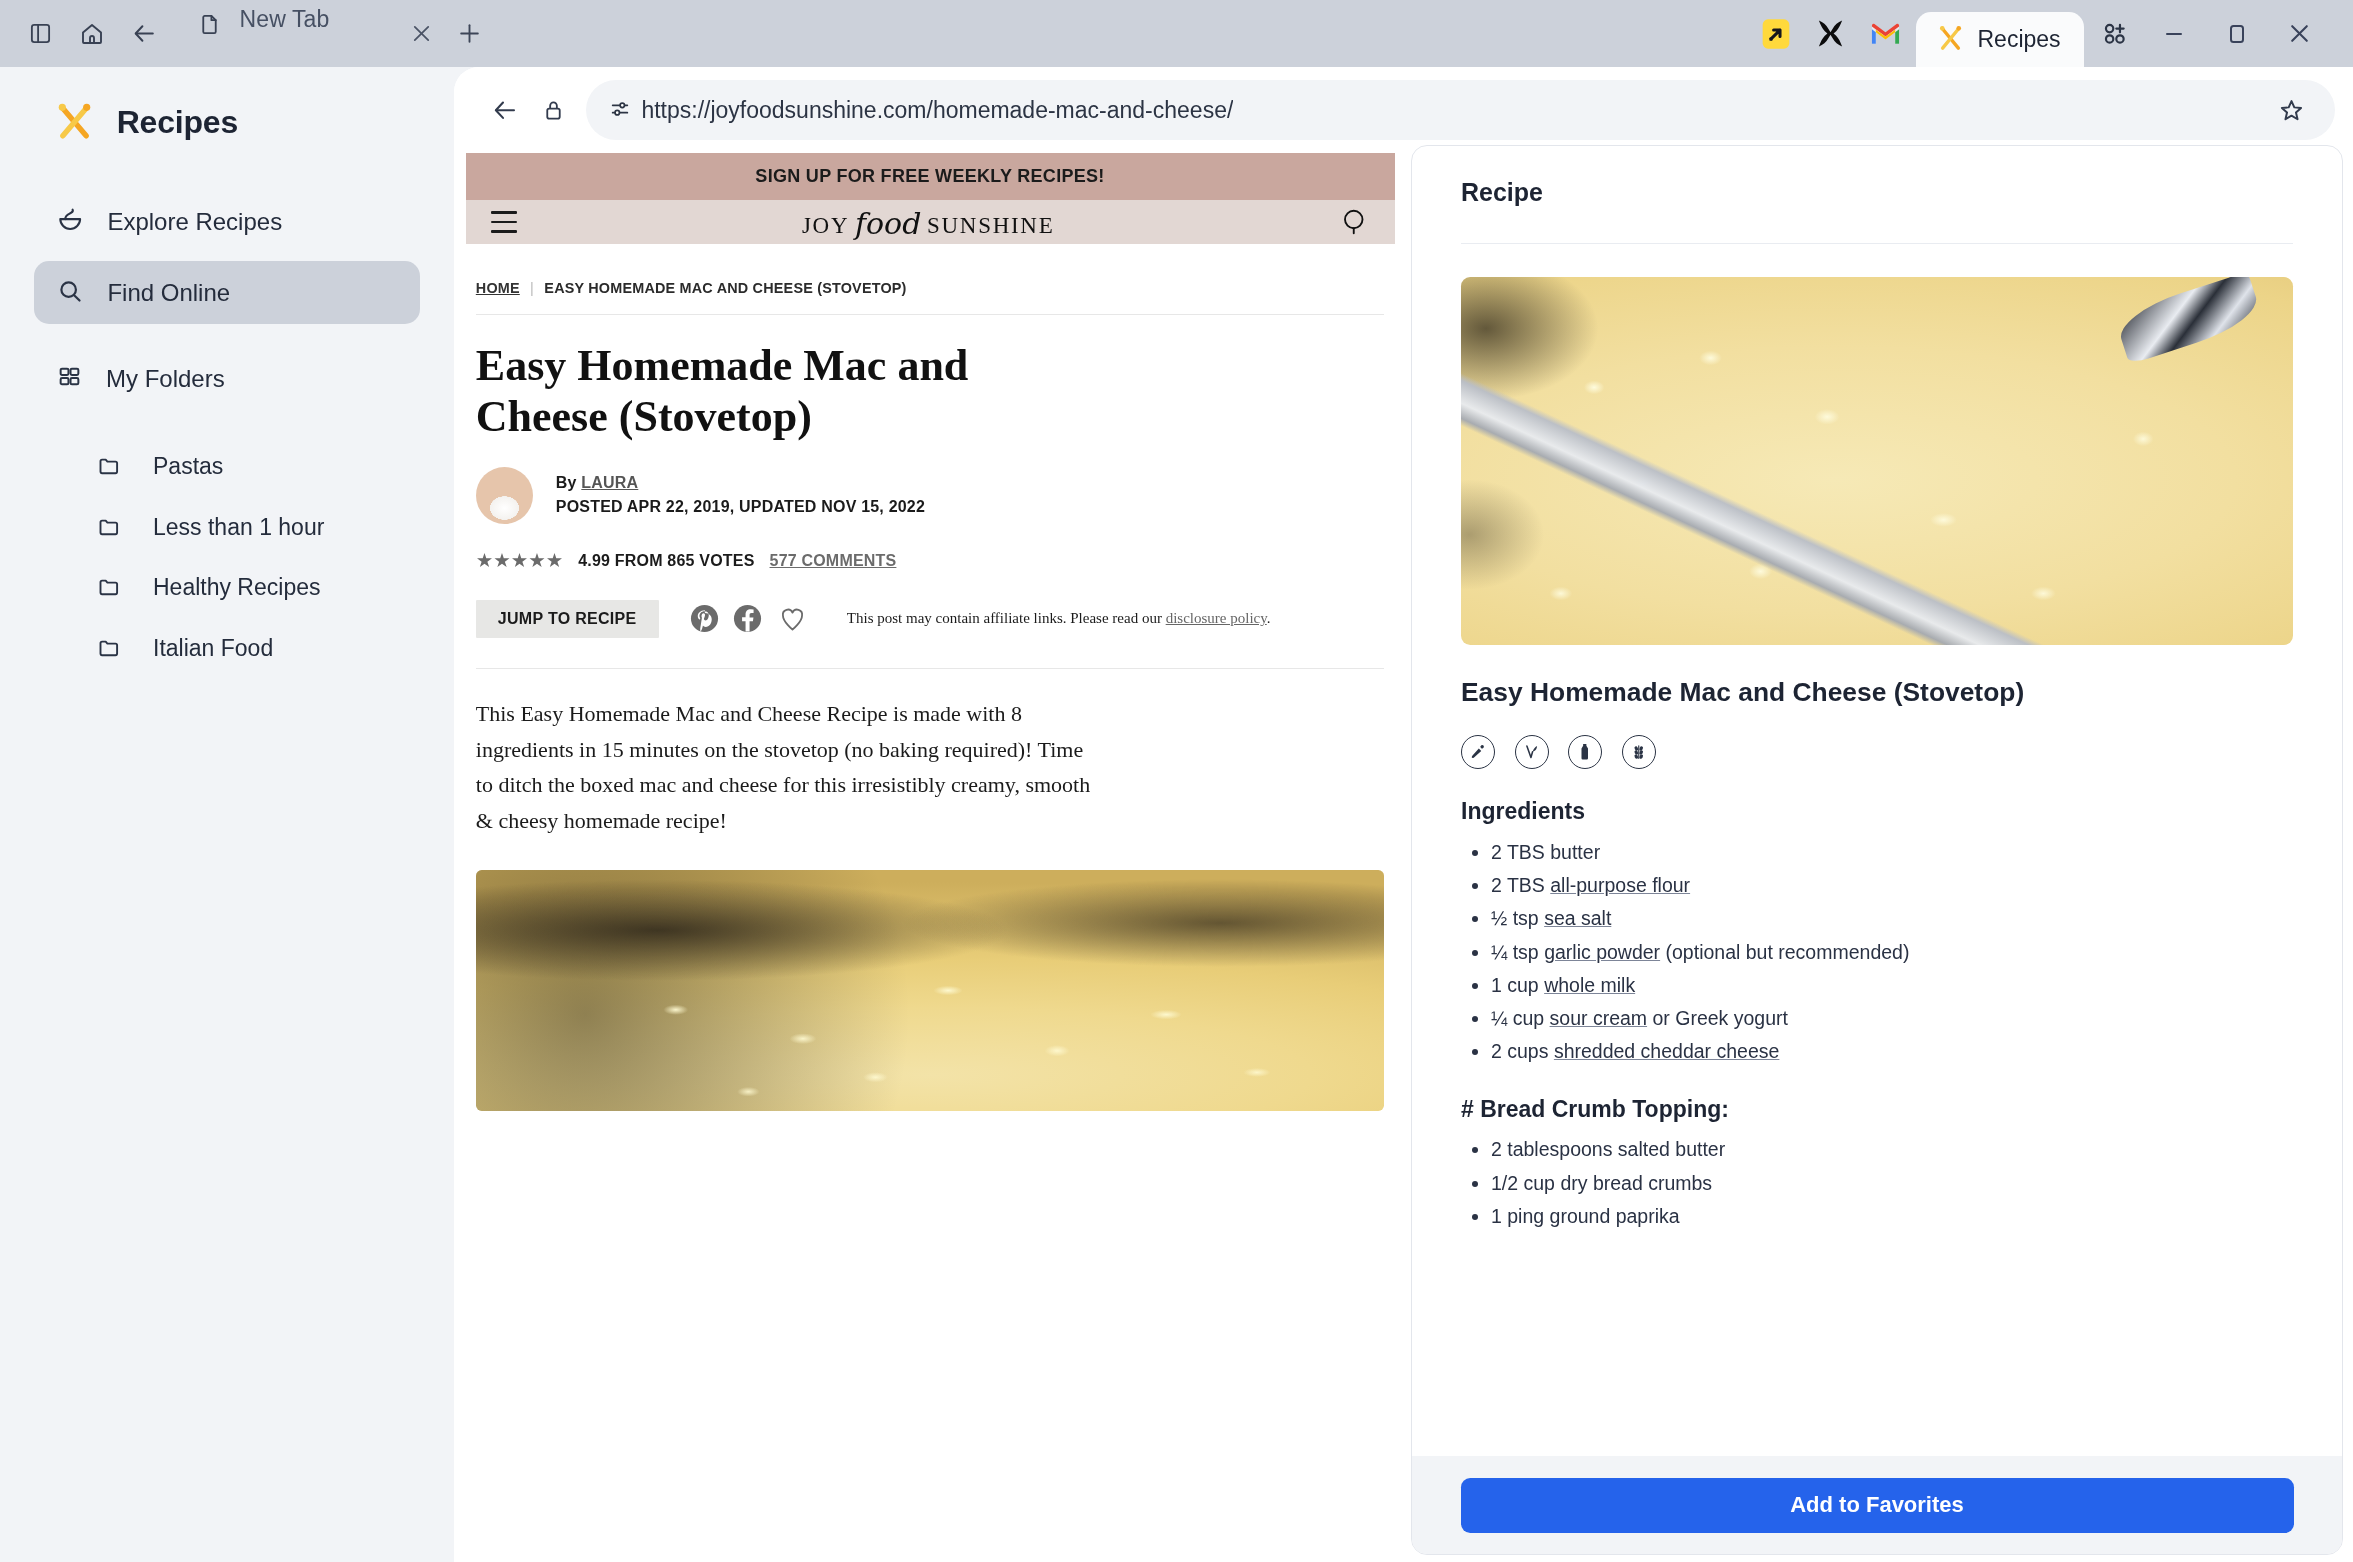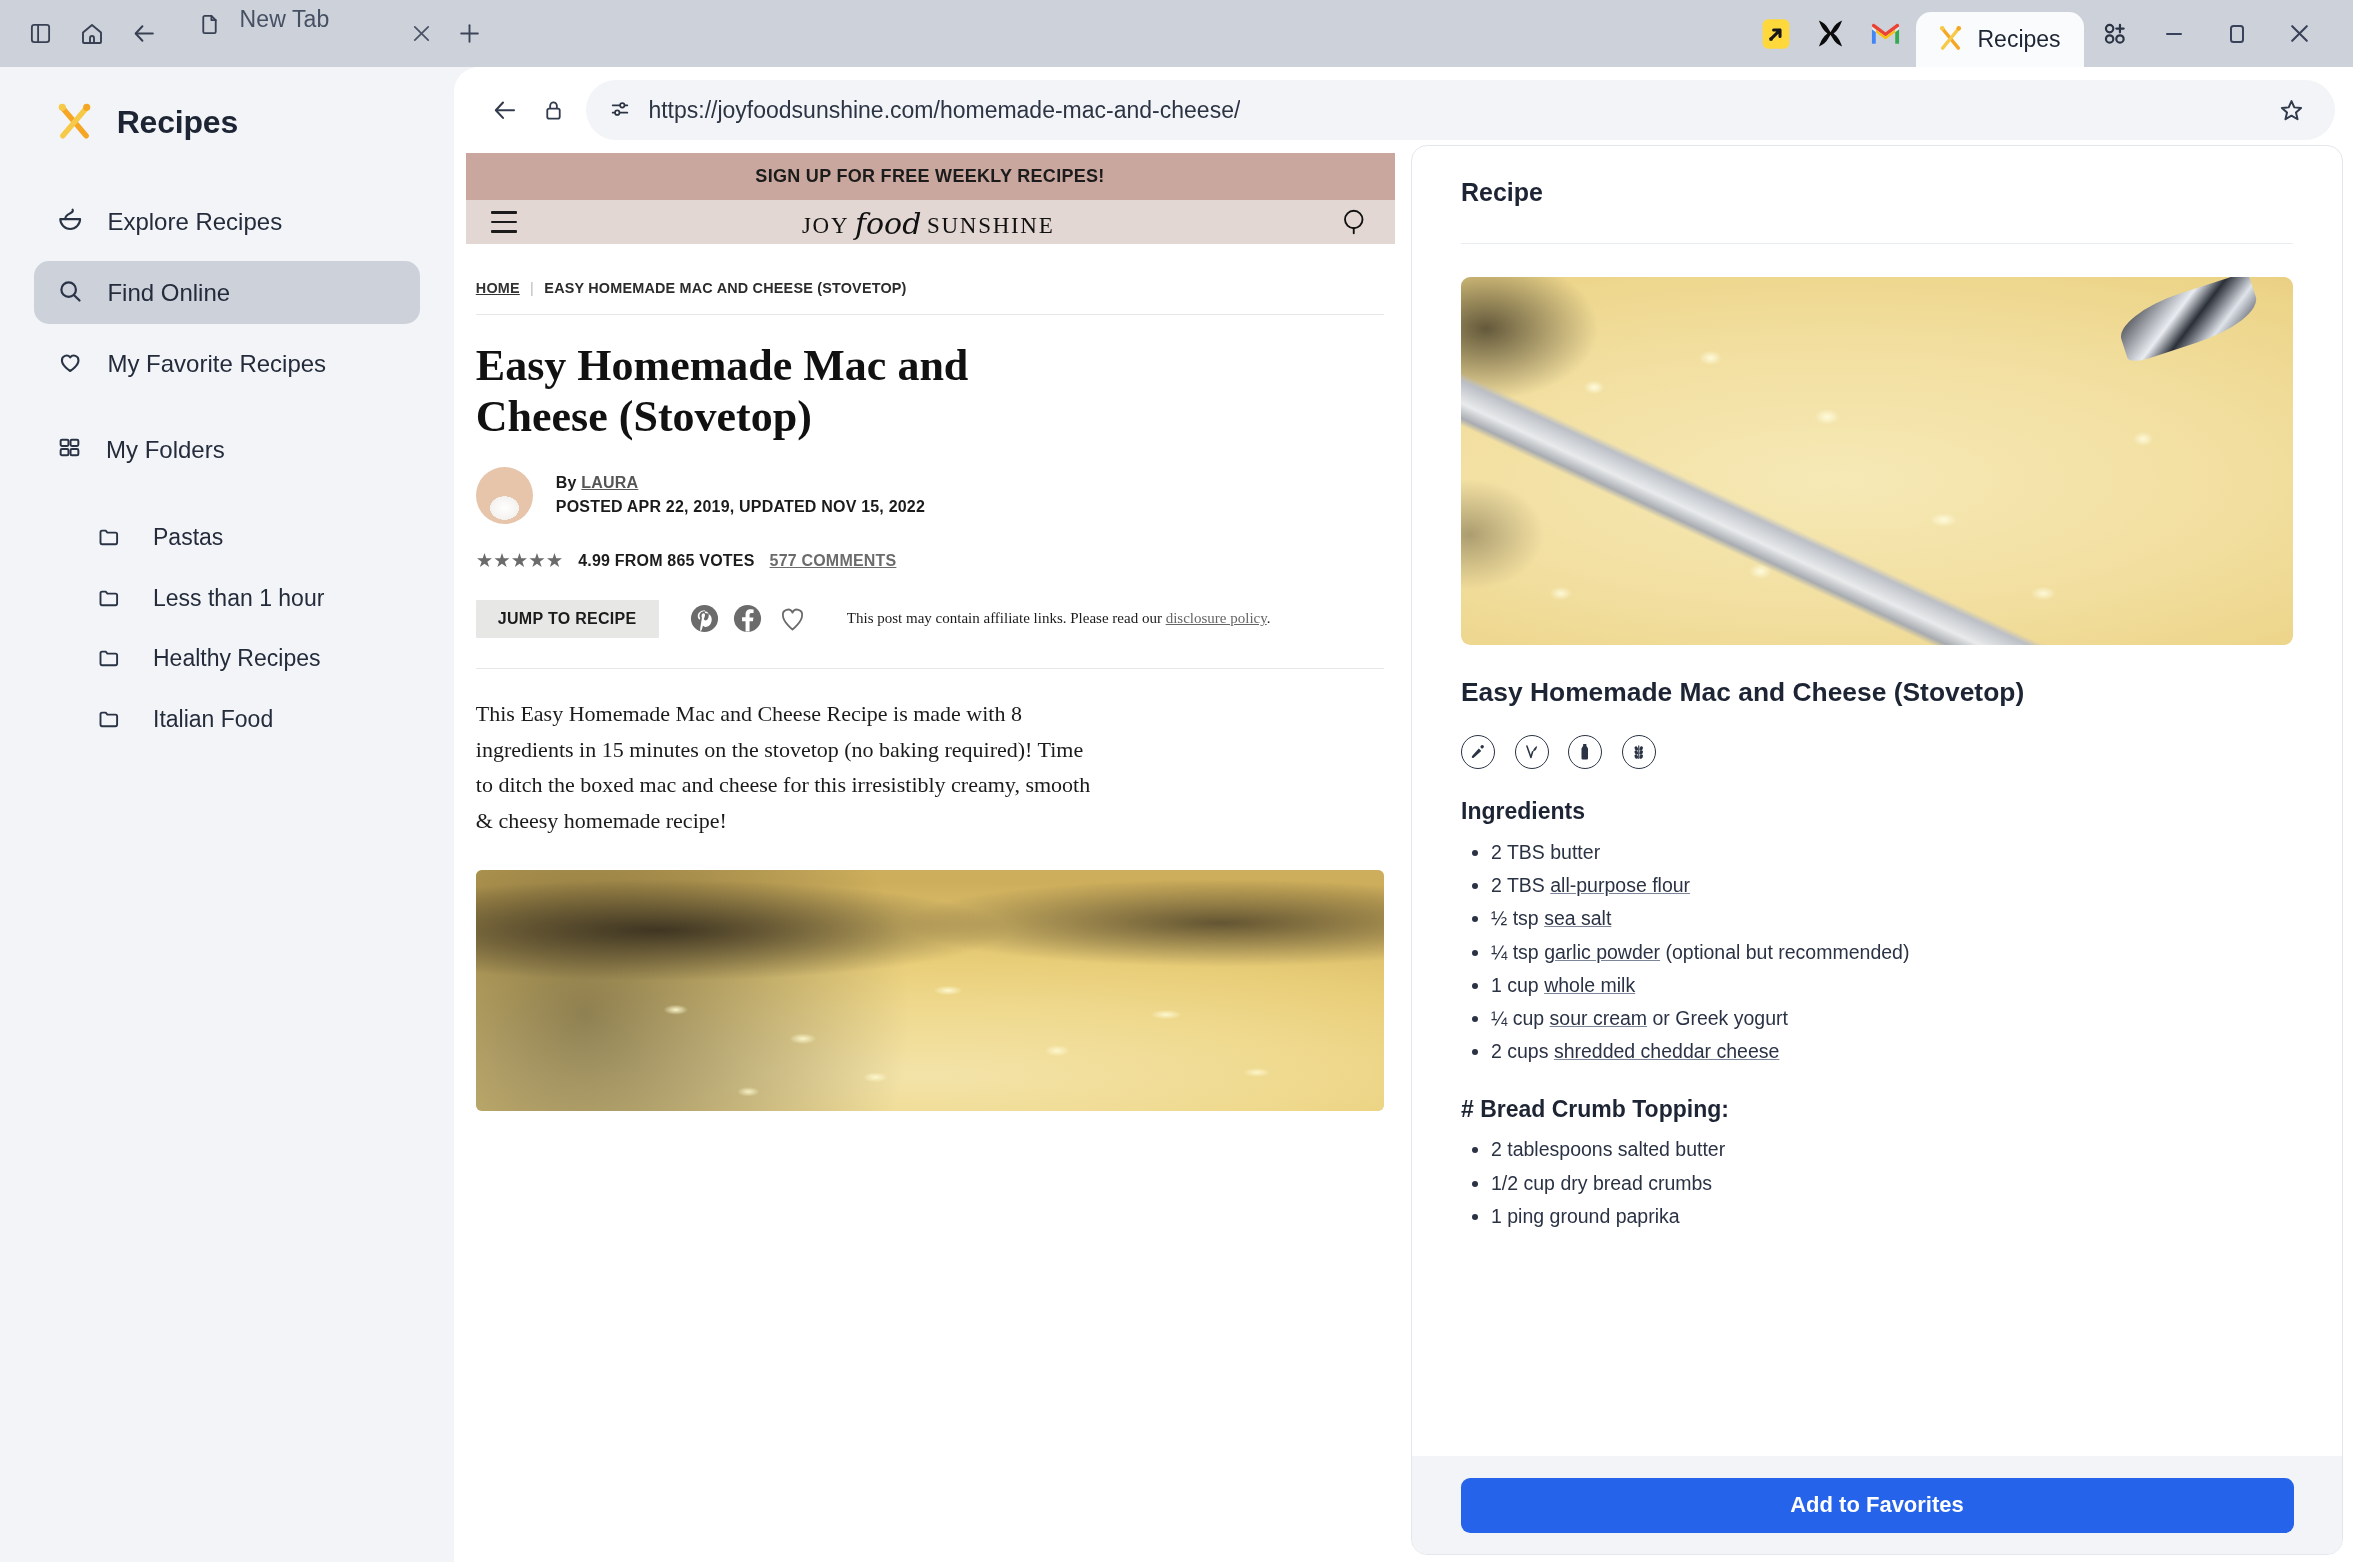--- a/index.html
+++ b/index.html
@@ -97,21 +97,21 @@
   }
   #urlbar-row {
     position:absolute; left:0; top:0; width:1900px; height:86px;
     display:flex; align-items:center; padding:0 19.5px 0 26.4px; gap:0;
     background:#ffffff;
   }
   .url-ico { width:49px; height:49px; display:flex; align-items:center; justify-content:center; color:#323b4d; }
   #urlfield {
     flex:1; height:60px; margin-left:8px;
     background:#f2f4f7; border-radius:30px;
-    display:flex; align-items:center; gap:17px; padding:0 23px;
+    display:flex; align-items:center; gap:10px; padding:0 23px;
   }
   #url-text {
     font-size:23px; color:#2c3444; white-space:nowrap; overflow:hidden;
   }
   #star-btn { margin-left:auto; width:41px; height:41px; display:flex; align-items:center; justify-content:center; color:#323b4d; }
 
   
   #page {
     position:absolute; left:11.5px; top:86px; width:929px; height:1410px;
     background:#ffffff; overflow:hidden;
@@ -445,28 +445,20 @@
     <div class="nav-item active" id="nav-find">
       <span>
         <svg width="26.4" height="26.4" viewBox="0 0 24 24" fill="none" stroke="currentColor" stroke-width="2" stroke-linecap="round">
             <circle cx="10.6" cy="10.6" r="6.6"></circle>
             <line x1="15.6" y1="15.6" x2="20.5" y2="20.5"></line>
           </svg>
       </span>
       <span class="nav-label">Find Online</span>
     </div>
 
-    <div class="nav-item" id="nav-fav">
-      <span>
-        <svg width="26.4" height="26.4" viewBox="0 0 24 24" fill="none" stroke="currentColor" stroke-width="1.9" stroke-linecap="round" stroke-linejoin="round">
-            <path d="M12 20s-7.5-4.7-7.5-9.6A4.2 4.2 0 0 1 12 7.6a4.2 4.2 0 0 1 7.5 2.8C19.5 15.3 12 20 12 20z"></path>
-          </svg>
-      </span>
-      <span class="nav-label">My Favorite Recipes</span>
-    </div>
 
     <div class="nav-item" id="nav-folders">
       <span>
         <svg width="25" height="25" viewBox="0 0 24 24" fill="none" stroke="currentColor" stroke-width="1.9">
             <rect x="3.5" y="3.5" width="7.5" height="6" rx="1.3"></rect>
             <rect x="13" y="3.5" width="7.5" height="6" rx="1.3"></rect>
             <rect x="3.5" y="12.5" width="7.5" height="6" rx="1.3"></rect>
             <rect x="13" y="12.5" width="7.5" height="6" rx="1.3"></rect>
           </svg>
       </span>

